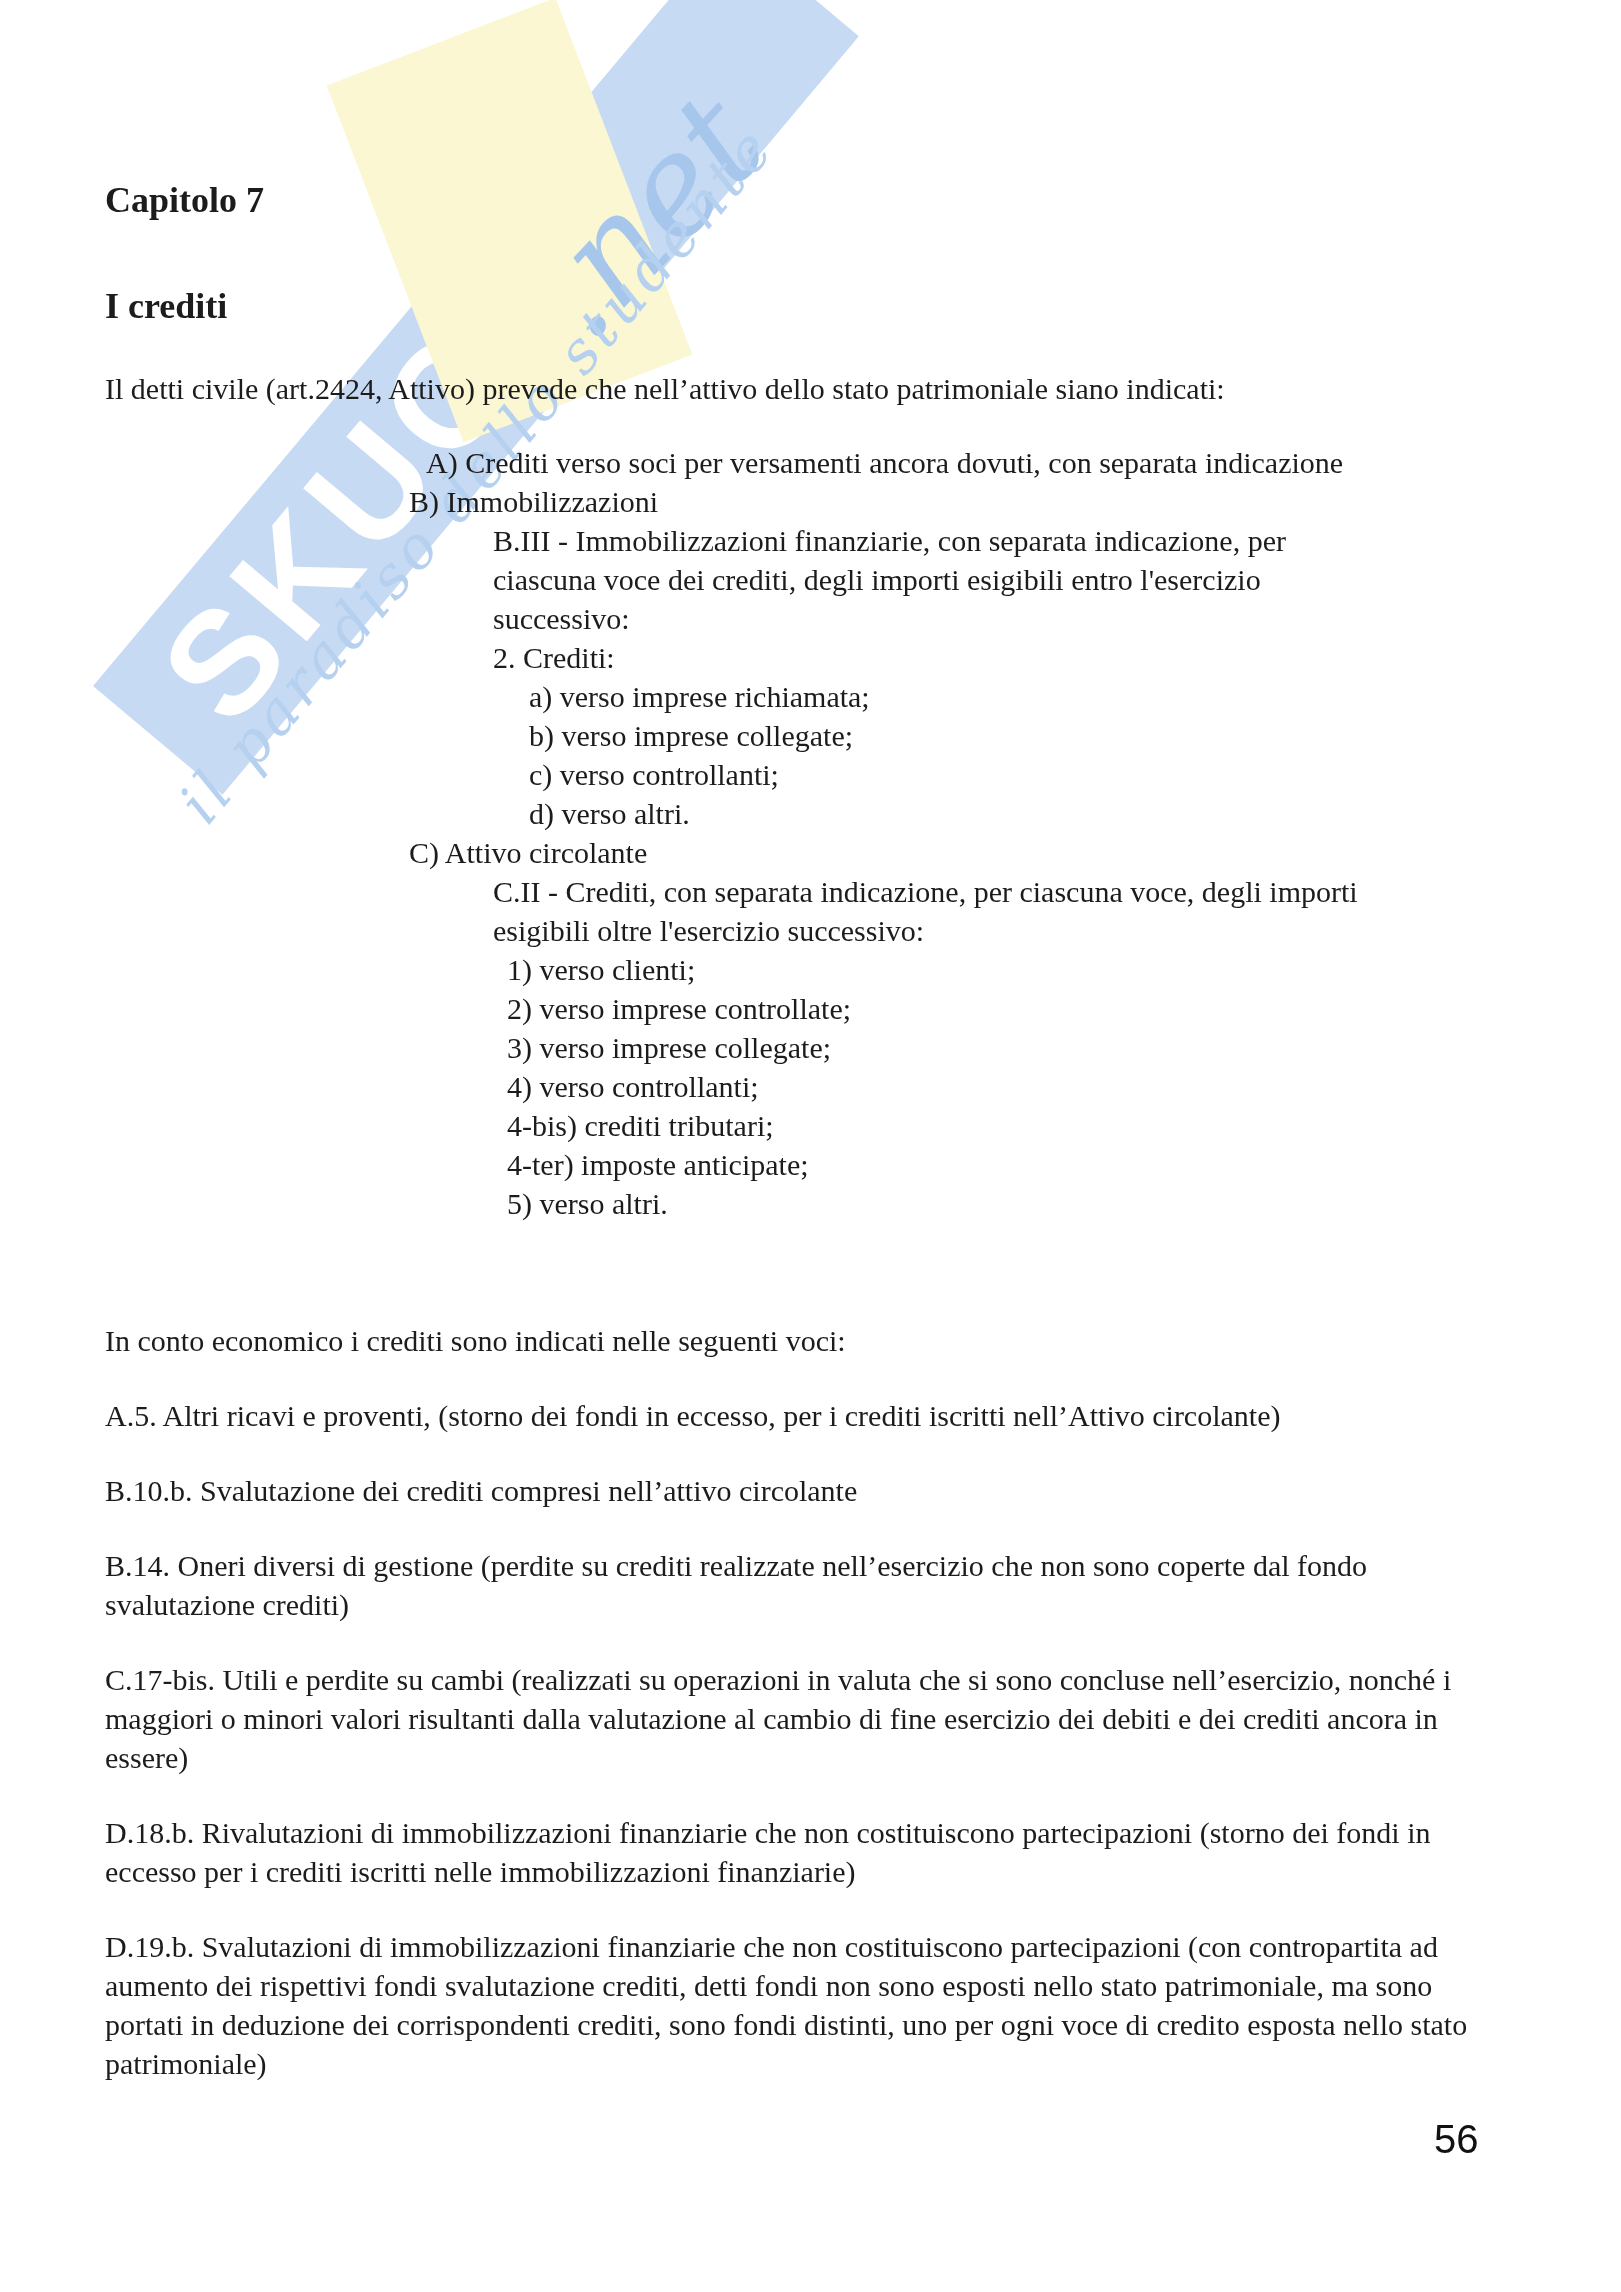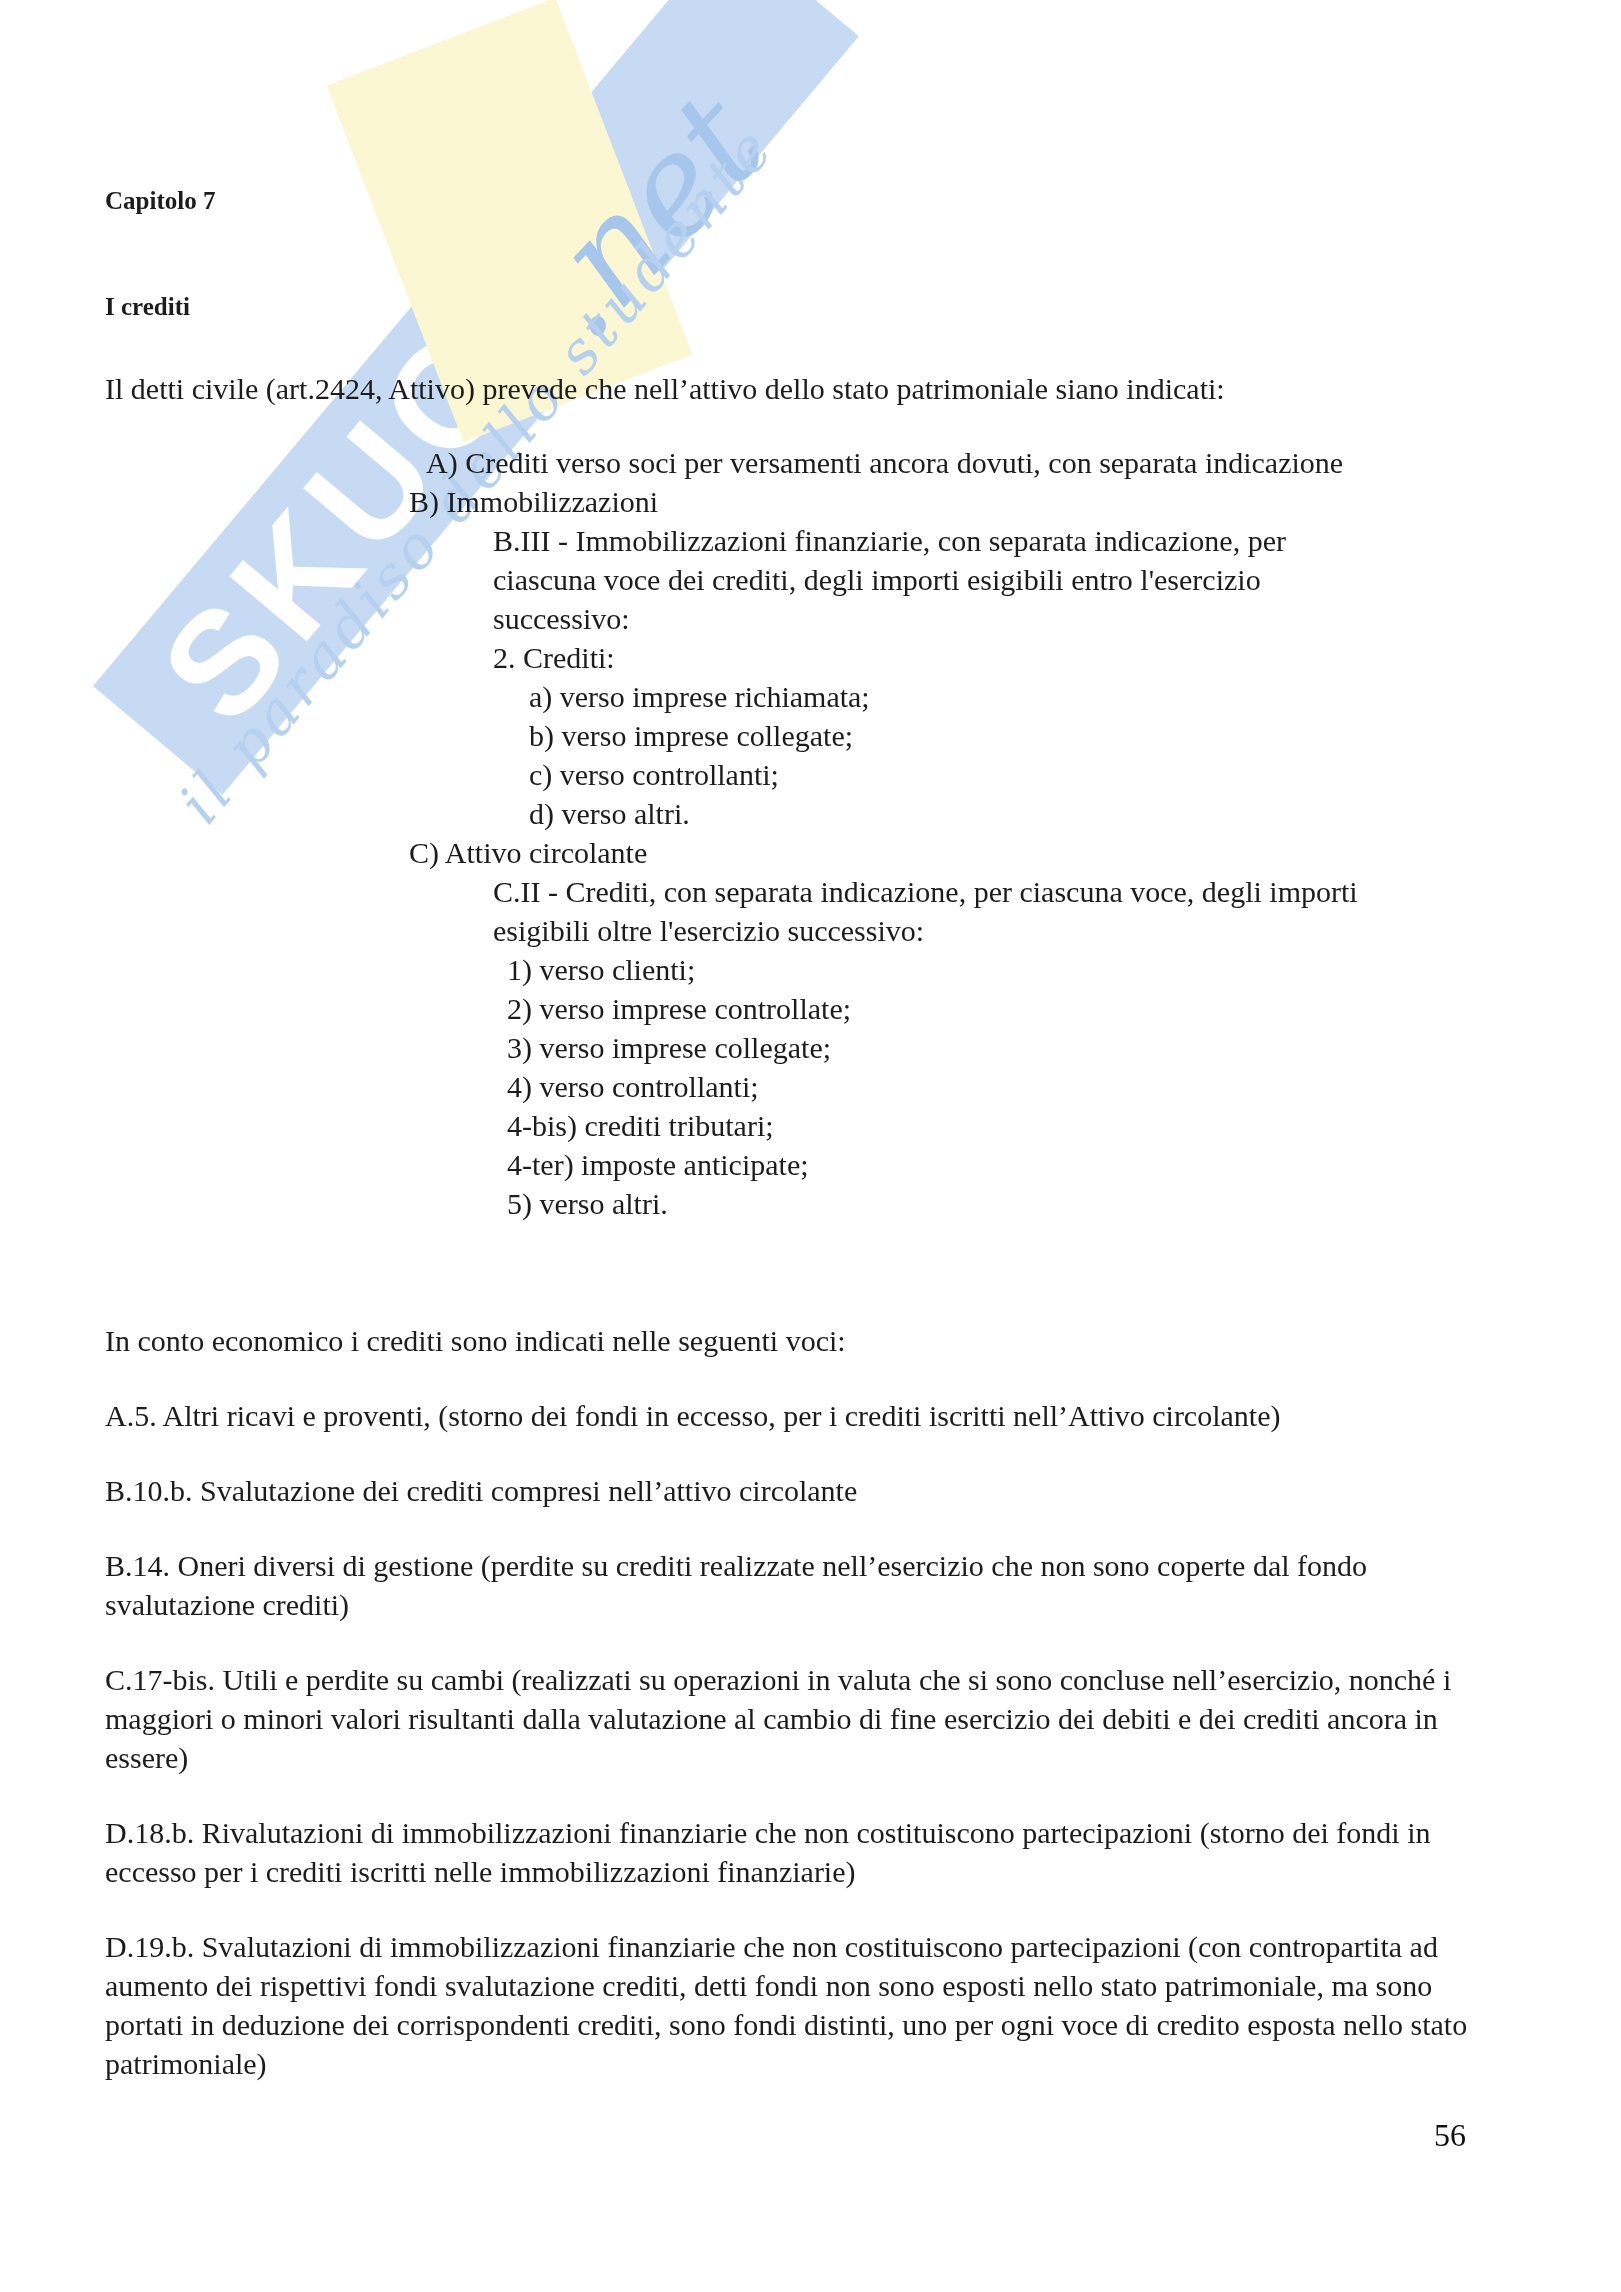--- a/index.html
+++ b/index.html
@@ -70,40 +70,40 @@
   .content {
     position: absolute;
     left: 105px; top: 181px;
     width: 1372px;
     z-index: 5;
     font-size: 30px;
     line-height: 39px;
   }
   .h-bold {
     font-weight: bold;
-    font-size: 25px;
+    font-size: 36px;
   }
   .title-gap { margin-top: 67px; }
   .intro { margin-top: 43px; }
   .outline { margin-top: 35px; }
   .outline div { line-height: 39px; }
   .ind-1  { padding-left: 304px; }
   .ind-1a { padding-left: 321px; }
   .ind-2  { padding-left: 377px; }
   .ind-3  { padding-left: 388px; }
   .ind-4  { padding-left: 424px; }
   .ind-5  { padding-left: 402px; }
   .para { margin-top: 36px; }
   .para.first { margin-top: 98px; }
   .oneline { white-space: nowrap; }
   .page-number {
     position: absolute;
     left: 1434px; top: 2117px;
-    font-family: Liberation Serif, serif;
-    font-size: 32px;
+    font-family: Liberation Sans, sans-serif;
+    font-size: 40px;
     color: #111;
     z-index: 5;
   }
 </style>
 </head>
 <body>
 
 <div>
   <div class="wm-panel"></div>
   <div class="wm-band">

